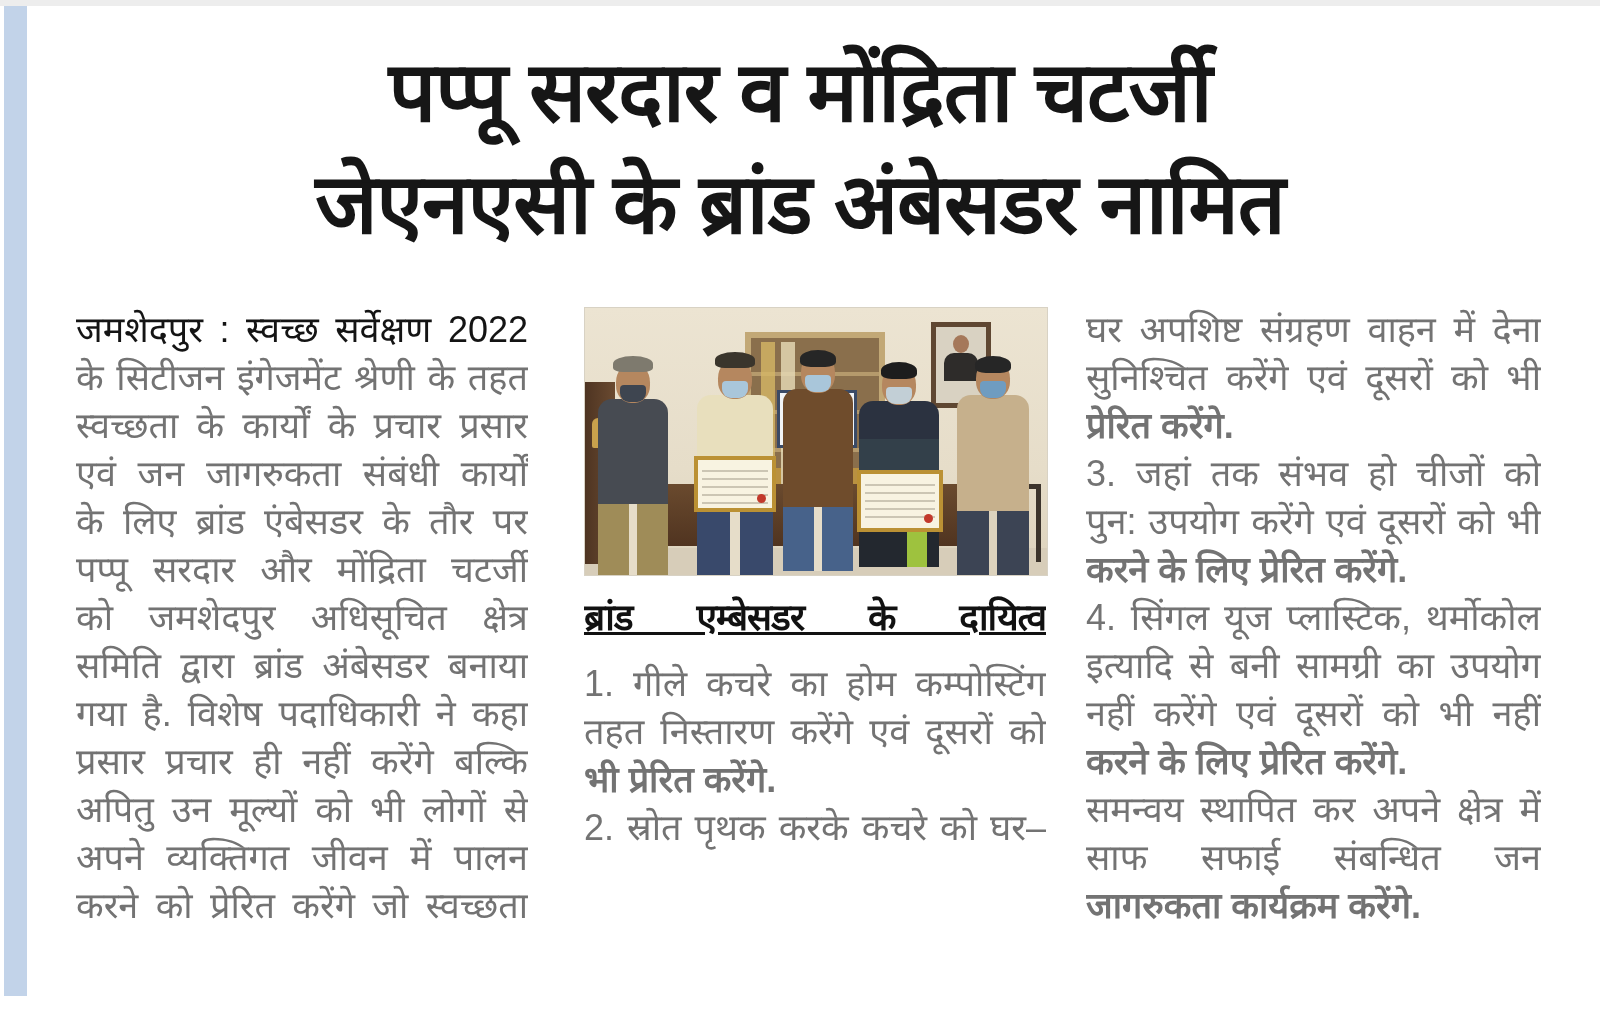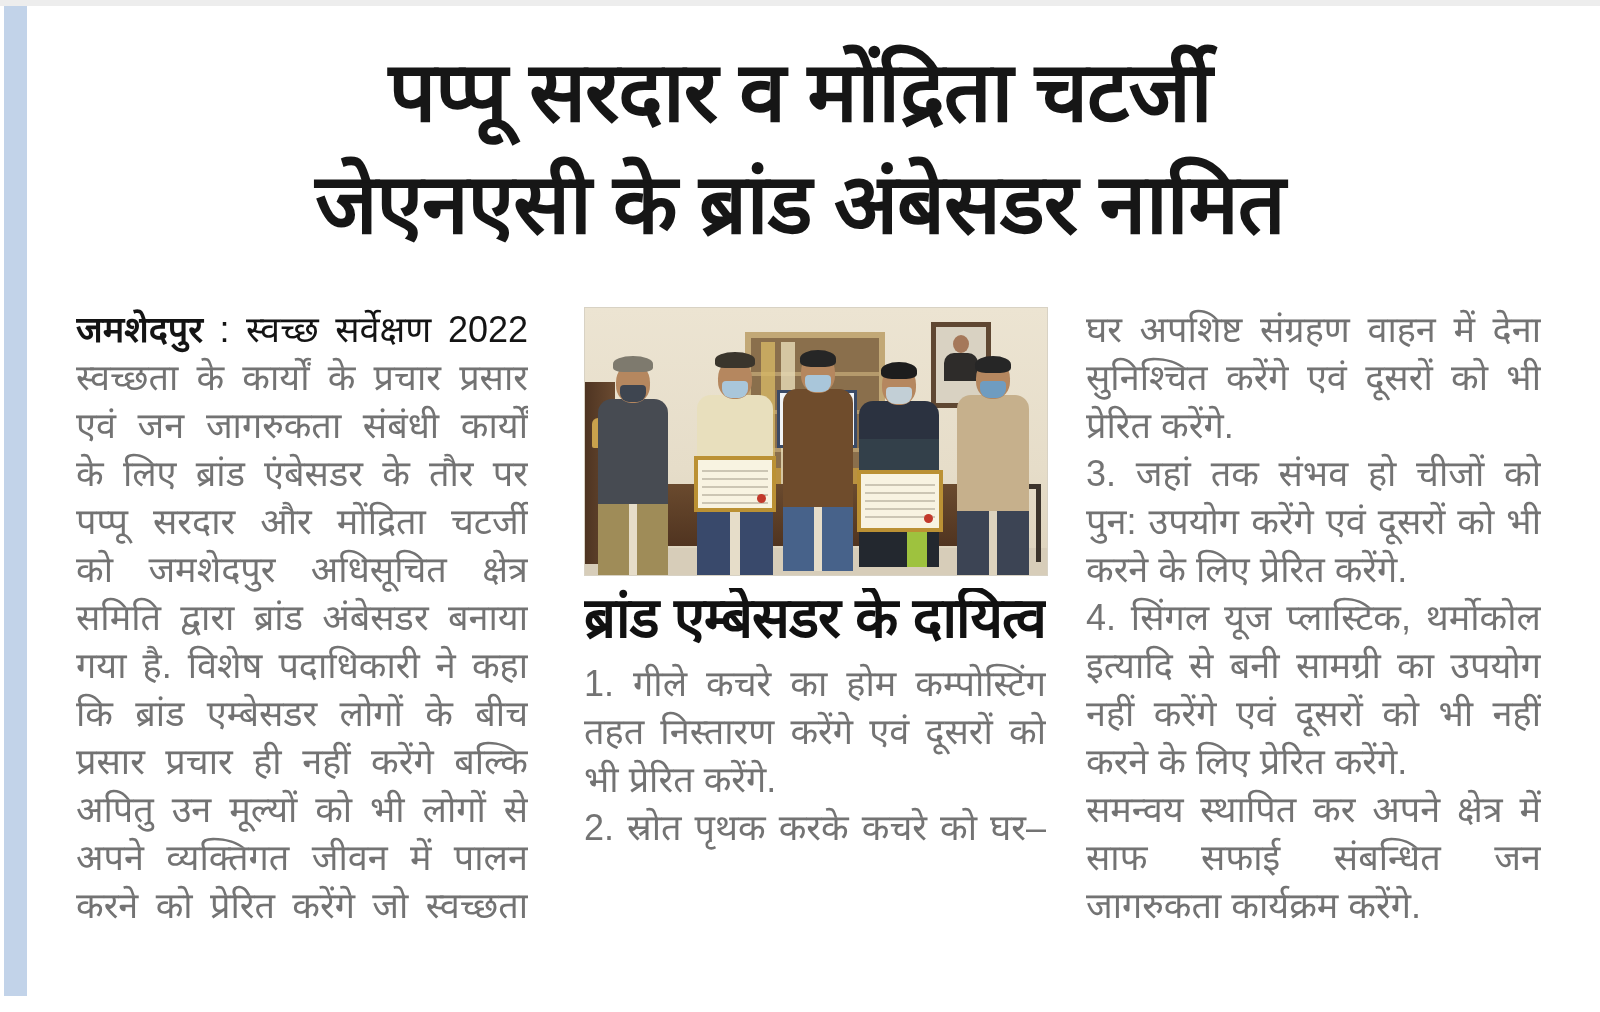--- a/index.html
+++ b/index.html
@@ -20,27 +20,27 @@
   
   .col{position:absolute;top:306px;}
   #col-left{left:76px;width:452px;}
   #col-middle{left:584px;width:462px;top:305px;}
   #col-right{left:1086px;width:455px;}
 
   .bline{
     font-size:36px;line-height:48px;height:48px;overflow:hidden;
     text-align:justify;text-align-last:justify;white-space:normal;color:#737373;
   }
-  .bline.end{text-align-last:left;}
+  .bline.end{text-align-last:left;font-weight:bold;}
   .lead-line{font-size:36px;line-height:48px;height:48px;overflow:hidden;text-align:justify;text-align-last:justify;}
-  .lead-line b{font-weight:700;margin-top:37px;}
+  .lead-line b{font-weight:400;margin-top:37px;}
 
   .subheading{
-    font-size:56px;line-height:60px;height:64px;overflow:hidden;font-weight:800;color:#111;
-    margin-top:12px;margin-bottom:8px;text-align:justify;text-align-last:justify;letter-spacing:-1px;
+    font-size:37px;line-height:60px;height:64px;overflow:hidden;font-weight:800;color:#111;
+    margin-top:12px;margin-bottom:8px;text-align:justify;text-align-last:justify;letter-spacing:-1px;text-decoration:underline;
   }
 
   
   .photo{
     position:relative;width:462px;height:267px;margin:2px 0 10px 0;
     background:linear-gradient(180deg,#ece4d2 0%,#e6ddc9 60%,#ddd3bd 100%);
     overflow:hidden;border:1px solid #d8d2c4;
   }
   .ph-cabinet{position:absolute;left:0;top:74px;width:30px;height:182px;background:linear-gradient(90deg,#4e3422,#6a4a30);z-index:1;}
   .ph-trophy{position:absolute;left:7px;top:110px;width:14px;height:30px;background:#c9a14c;border-radius:6px 6px 2px 2px;z-index:1;}
@@ -87,28 +87,28 @@
   <div class="headline">
     <span class="hl">पप्पू  सरदार व मोंद्रिता चटर्जी</span>
     <span class="hl">जेएनएसी के ब्रांड अंबेसडर नामित</span>
   </div>
 
   <div class="col" id="col-left">
     <div class="lead-line">
       <b>जमशेदपुर</b><span> : स्वच्छ सर्वेक्षण 2022</span>
     </div>
     <div>
+        <div class="bline">के सिटीजन इंगेजमेंट श्रेणी के तहत</div>
         <div class="bline">स्वच्छता के कार्यों के प्रचार प्रसार</div>
         <div class="bline">एवं जन जागरुकता संबंधी कार्यों</div>
         <div class="bline">के लिए ब्रांड एंबेसडर के तौर पर</div>
         <div class="bline">पप्पू सरदार और मोंद्रिता चटर्जी</div>
         <div class="bline">को जमशेदपुर अधिसूचित क्षेत्र</div>
         <div class="bline">समिति द्वारा ब्रांड अंबेसडर बनाया</div>
         <div class="bline">गया है. विशेष पदाधिकारी ने कहा</div>
-        <div class="bline">कि ब्रांड एम्बेसडर लोगों के बीच</div>
         <div class="bline">प्रसार प्रचार ही नहीं करेंगे बल्कि</div>
         <div class="bline">अपितु उन मूल्यों को भी लोगों से</div>
         <div class="bline">अपने व्यक्तिगत जीवन में पालन</div>
         <div class="bline">करने को प्रेरित करेंगे जो स्वच्छता</div>
       </div>
   </div>
 
   <div class="col" id="col-middle">
 
     <div class="photo">

